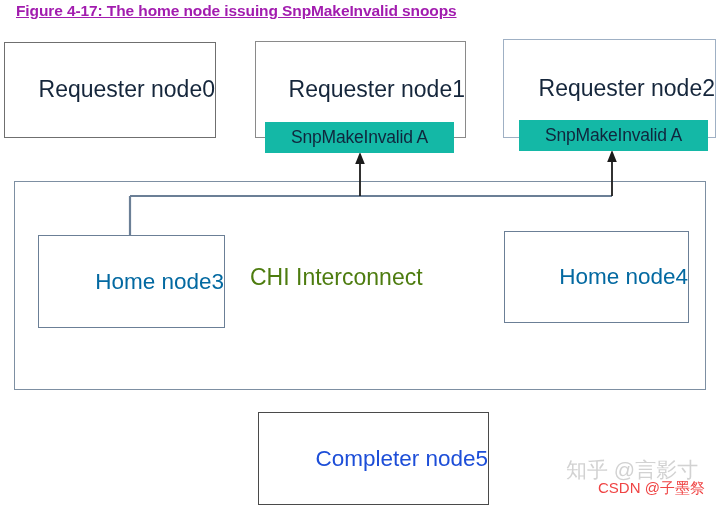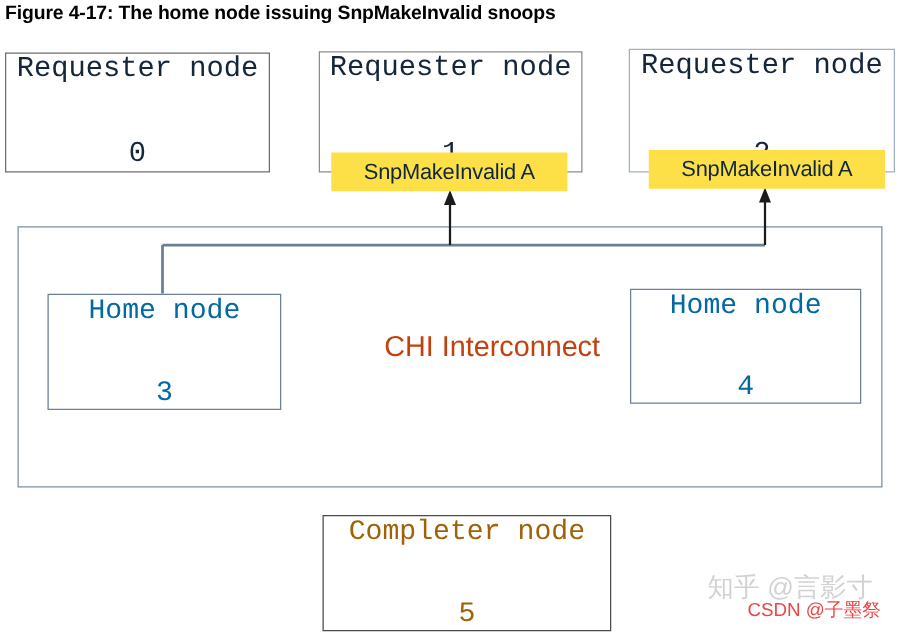--- a/index.html
+++ b/index.html
@@ -14,42 +14,42 @@
     position: relative;
     width: 720px;
     height: 512px;
     background: #ffffff;
     overflow: hidden;
   }
 
   
   .fig-title {
     position: absolute;
-    left: 4px;
+    left: 16px;
     top: 2px;
     width: 700px;
     font-size: 15.5px;
     font-weight: bold;
-    color: #000000;
+    color: #a21caf;
     letter-spacing: -0.1px;
     white-space: nowrap;
+    text-decoration: underline;
   }
 
   
   .node-box {
     position: absolute;
     box-sizing: border-box;
     background: #ffffff;
     display: flex;
-    flex-direction: column;
+    flex-direction: row;
     align-items: center;
-    justify-content: space-between;
+    justify-content: flex-end;
     line-height: 1.12;
     text-align: center;
-    font-family: Liberation Mono, monospace;
   }
   .node-line1 { display: block; }
   .node-line2 { display: block; }
 
   
   .requester {
     border: 1.6px solid #7f7f7f;
     color: #15263b;
     font-size: 23px;
   }
@@ -66,51 +66,51 @@
   #home-3 { left: 38px;  top: 235px; width: 187px; height: 93px; }
   #home-4 { left: 504px; top: 231px; width: 185px; height: 92px; }
 
   
   #completer {
     left: 258px;
     top: 412px;
     width: 231px;
     height: 93px;
     border: 1.6px solid #4a4a4a;
-    color: #a16207;
+    color: #1d4ed8;
     font-size: 22.5px;
   }
 
   
   #interconnect-box {
     position: absolute;
     left: 14px;
     top: 181px;
     width: 692px;
     height: 209px;
     box-sizing: border-box;
     border: 1.7px solid #7d8fa2;
     background: transparent;
   }
   #interconnect-label {
     position: absolute;
     left: 250px;
     top: 264px;
     width: 230px;
-    text-align: right;
+    text-align: left;
     font-size: 23px;
-    color: #c2410c;
+    color: #4d7c0f;
     white-space: nowrap;
   }
 
   
   .snoop-badge {
     position: absolute;
     box-sizing: border-box;
-    background: #fde047;
+    background: #14b8a6;
     color: #10263d;
     font-size: 17.5px;
     display: flex;
     align-items: center;
     justify-content: center;
     white-space: nowrap;
     letter-spacing: -0.2px;
   }
   #snoop-1 { left: 265px; top: 122px; width: 189px; height: 31px; }
   #snoop-2 { left: 519px; top: 120px; width: 189px; height: 31px; }

